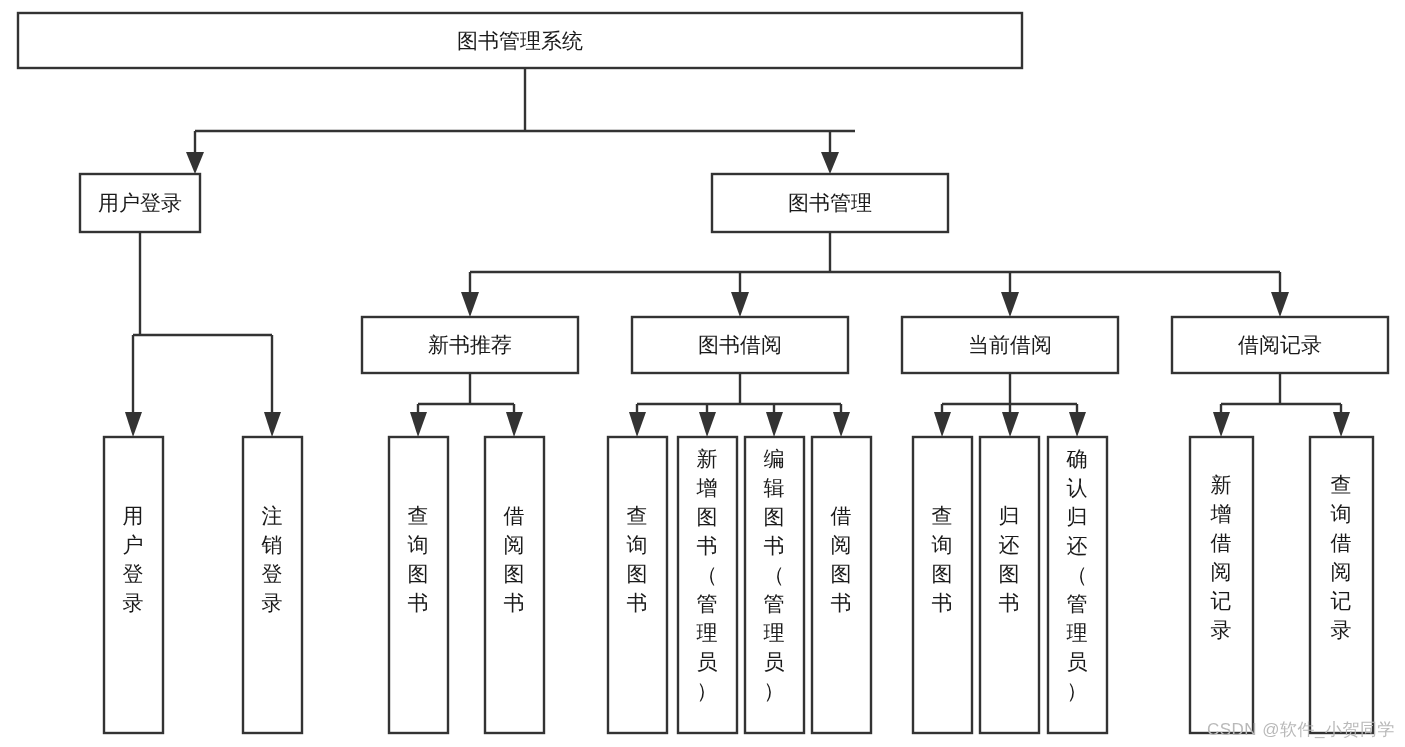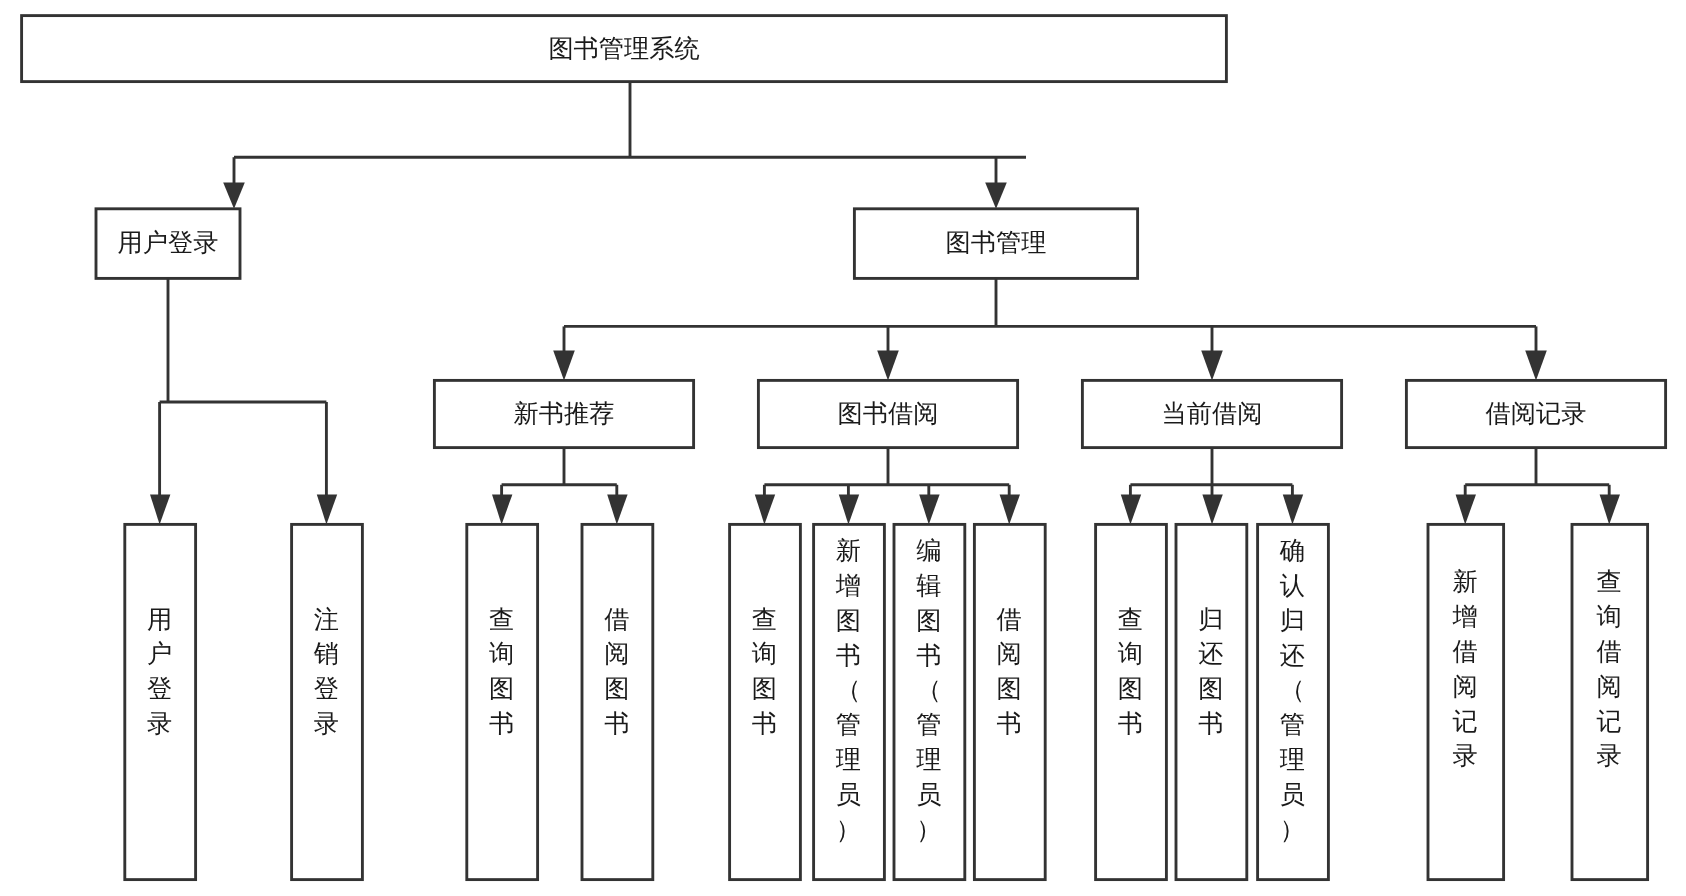--- a/index.html
+++ b/index.html
@@ -227,13 +227,14 @@
       <rect class="node-rect" x="1190" y="437" width="63" height="296"></rect>
       <text class="node-label-v" x="1221" y="492"><tspan x="1221" y="492">新</tspan><tspan x="1221" y="521">增</tspan><tspan x="1221" y="550">借</tspan><tspan x="1221" y="579">阅</tspan><tspan x="1221" y="608">记</tspan><tspan x="1221" y="637">录</tspan></text>
     </g>
 
     <g>
       <rect class="node-rect" x="1310" y="437" width="63" height="296"></rect>
       <text class="node-label-v" x="1341" y="492"><tspan x="1341" y="492">查</tspan><tspan x="1341" y="521">询</tspan><tspan x="1341" y="550">借</tspan><tspan x="1341" y="579">阅</tspan><tspan x="1341" y="608">记</tspan><tspan x="1341" y="637">录</tspan></text>
     </g>
   </svg>
 
+  <div class="watermark">CSDN @软件_小贺同学</div>
 </div>
 
 </body></html>

